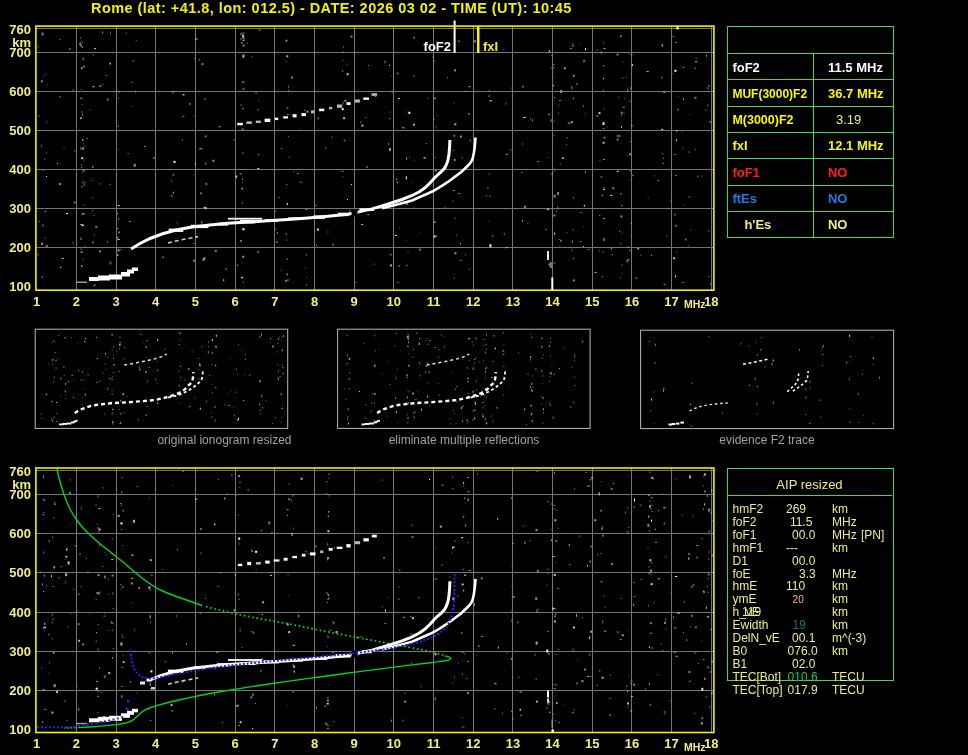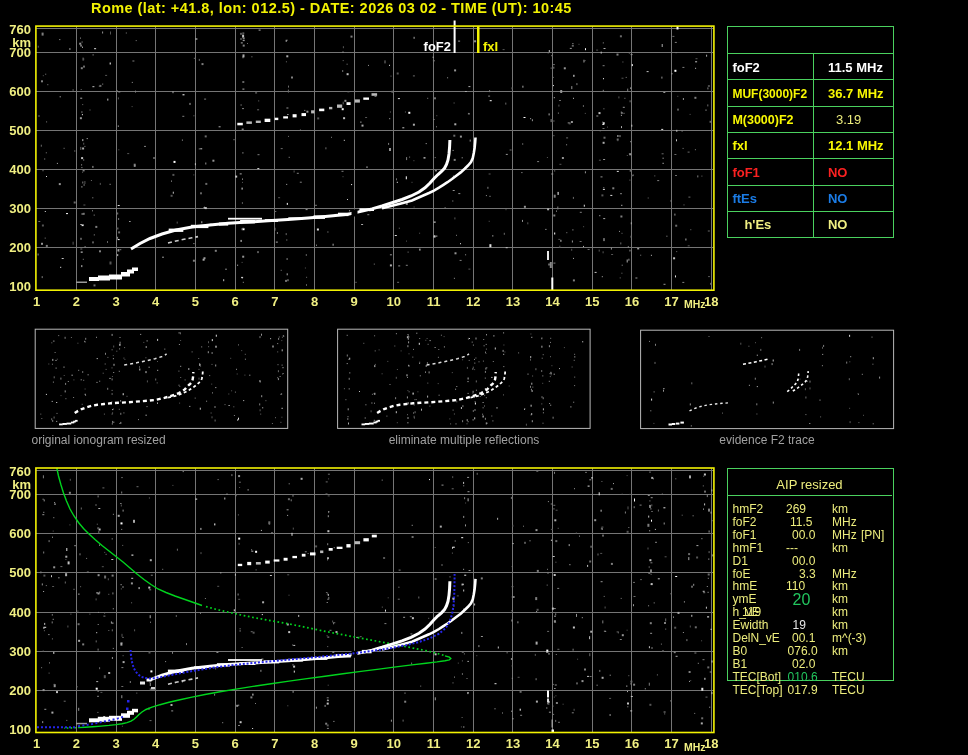--- a/index.html
+++ b/index.html
@@ -2100,36 +2100,36 @@
 <div style="position:absolute;left:832px;top:541.5px;height:13px;line-height:13px;color:#eded7d;font-size:12px">km</div>
 <div style="position:absolute;left:732.5px;top:554.5px;height:13px;line-height:13px;color:#eded7d;font-size:12px">D1</div>
 <div style="position:absolute;left:792px;top:554.5px;height:13px;line-height:13px;color:#eded7d;font-size:12px">00.0</div>
 <div style="position:absolute;left:732.5px;top:567.5px;height:13px;line-height:13px;color:#eded7d;font-size:12px">foE</div>
 <div style="position:absolute;left:799px;top:567.5px;height:13px;line-height:13px;color:#eded7d;font-size:12px">3.3</div>
 <div style="position:absolute;left:832px;top:567.5px;height:13px;line-height:13px;color:#eded7d;font-size:12px">MHz</div>
 <div style="position:absolute;left:732.5px;top:580.4px;height:13px;line-height:13px;color:#eded7d;font-size:12px">hmE</div>
 <div style="position:absolute;left:786px;top:580.4px;height:13px;line-height:13px;color:#eded7d;font-size:12px">110</div>
 <div style="position:absolute;left:832px;top:580.4px;height:13px;line-height:13px;color:#eded7d;font-size:12px">km</div>
 <div style="position:absolute;left:732.5px;top:593.4px;height:13px;line-height:13px;color:#eded7d;font-size:12px">ymE</div>
-<div style="position:absolute;left:792.6px;top:593.4px;height:13px;line-height:13px;color:#22c55e;font-size:16px">20</div>
+<div style="position:absolute;left:792.6px;top:593.4px;height:13px;line-height:13px;color:#fdba74;font-size:10px">20</div>
 <div style="position:absolute;left:832px;top:593.4px;height:13px;line-height:13px;color:#eded7d;font-size:12px">km</div>
 <div style="position:absolute;left:732.5px;top:606.3px;height:13px;line-height:13px;color:#eded7d;font-size:12px">h_vE</div>
 <div style="position:absolute;left:742px;top:606.3px;height:13px;line-height:13px;color:#eded7d;font-size:12px">119</div>
 <div style="position:absolute;left:832px;top:606.3px;height:13px;line-height:13px;color:#eded7d;font-size:12px">km</div>
 <div style="position:absolute;left:732.5px;top:619.2px;height:13px;line-height:13px;color:#eded7d;font-size:12px">Ewidth</div>
-<div style="position:absolute;left:792.6px;top:619.2px;height:13px;line-height:13px;color:#e5e5e5;font-size:12px">19</div>
+<div style="position:absolute;left:792.6px;top:619.2px;height:13px;line-height:13px;color:#0f766e;font-size:12px">19</div>
 <div style="position:absolute;left:832px;top:619.2px;height:13px;line-height:13px;color:#eded7d;font-size:12px">km</div>
 <div style="position:absolute;left:732.5px;top:632.2px;height:13px;line-height:13px;color:#eded7d;font-size:12px">DelN_vE</div>
 <div style="position:absolute;left:792px;top:632.2px;height:13px;line-height:13px;color:#eded7d;font-size:12px">00.1</div>
 <div style="position:absolute;left:832px;top:632.2px;height:13px;line-height:13px;color:#eded7d;font-size:12px">m^(-3)</div>
 <div style="position:absolute;left:732.5px;top:645.1px;height:13px;line-height:13px;color:#eded7d;font-size:12px">B0</div>
 <div style="position:absolute;left:787.6px;top:645.1px;height:13px;line-height:13px;color:#eded7d;font-size:12px">076.0</div>
 <div style="position:absolute;left:832px;top:645.1px;height:13px;line-height:13px;color:#eded7d;font-size:12px">km</div>
 <div style="position:absolute;left:732.5px;top:658.1px;height:13px;line-height:13px;color:#eded7d;font-size:12px">B1</div>
 <div style="position:absolute;left:792px;top:658.1px;height:13px;line-height:13px;color:#eded7d;font-size:12px">02.0</div>
 <div style="position:absolute;left:732.5px;top:671.0px;height:13px;line-height:13px;color:#eded7d;font-size:12px">TEC[Bot]</div>
 <div style="position:absolute;left:787.6px;top:671.0px;height:13px;line-height:13px;color:#22c55e;font-size:12px">010.6</div>
 <div style="position:absolute;left:832px;top:671.0px;height:13px;line-height:13px;color:#eded7d;font-size:12px">TECU</div>
 <div style="position:absolute;left:732.5px;top:684.0px;height:13px;line-height:13px;color:#eded7d;font-size:12px">TEC[Top]</div>
 <div style="position:absolute;left:787.6px;top:684.0px;height:13px;line-height:13px;color:#eded7d;font-size:12px">017.9</div>
 <div style="position:absolute;left:832px;top:684.0px;height:13px;line-height:13px;color:#eded7d;font-size:12px">TECU</div>
-<div style="position:absolute;left:31.5px;top:433px;width:260px;text-align:left;color:#a0a0a0;font-size:12px">original ionogram resized</div>
+<div style="position:absolute;left:31.5px;top:433px;width:260px;text-align:right;color:#a0a0a0;font-size:12px">original ionogram resized</div>
 <div style="position:absolute;left:334px;top:433px;width:260px;text-align:center;color:#a0a0a0;font-size:12px">eliminate multiple reflections</div>
 <div style="position:absolute;left:637px;top:433px;width:260px;text-align:center;color:#a0a0a0;font-size:12px">evidence F2 trace</div>
 </body></html>

